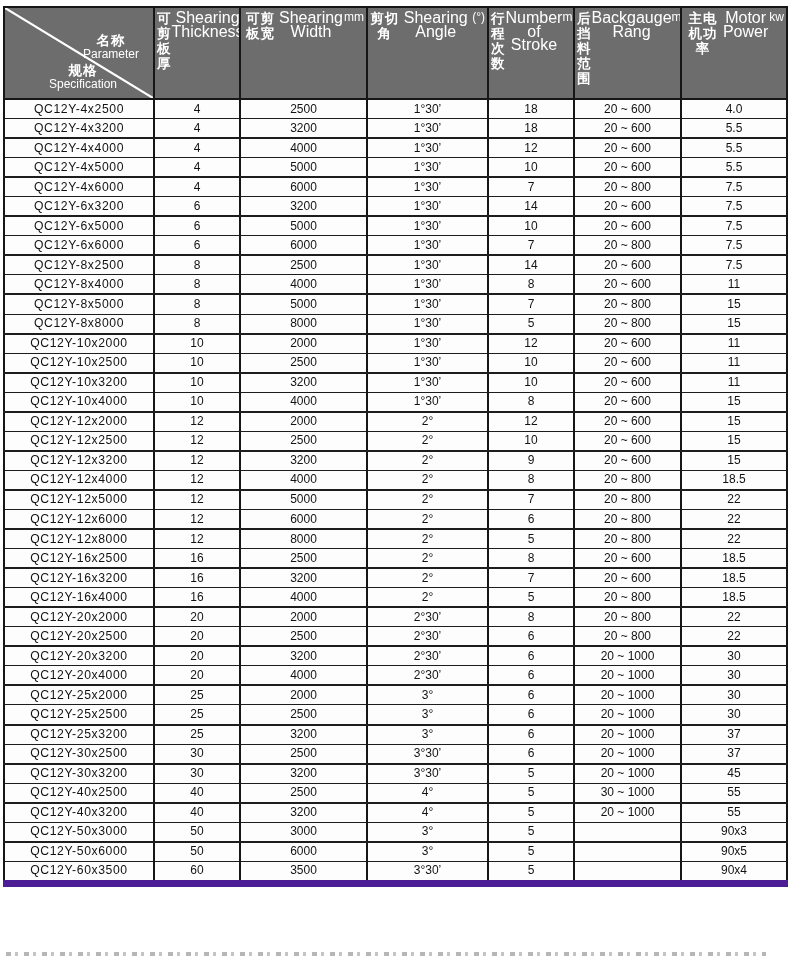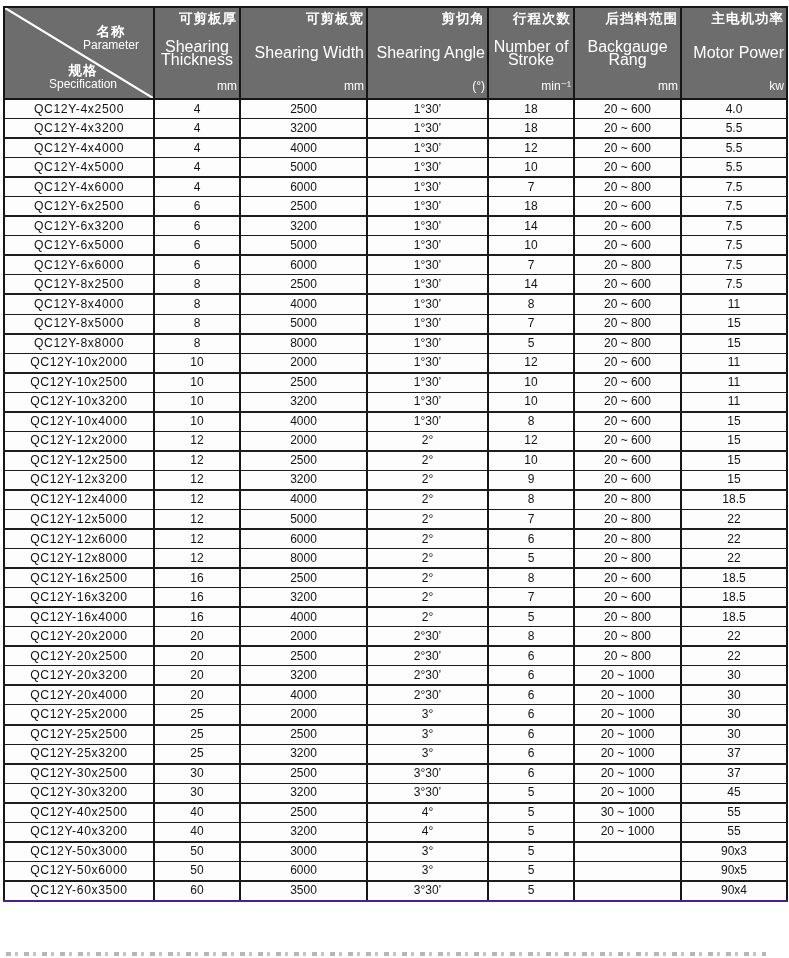--- a/index.html
+++ b/index.html
@@ -26,44 +26,44 @@
   thead th{
     background:#6d6d6d;
     color:#ffffff;
     font-weight:400;
     height:90px;
     border-top:2px solid #161616;
     border-bottom:2px solid #161616;
     vertical-align:top;
   }
   .hstack{
-    display:flex;flex-direction:column;justify-content:space-between;
-    align-items:flex-end;height:84px;padding:3px 2px;
+    display:flex;flex-direction:row;justify-content:space-between;
+    align-items:flex-start;height:84px;padding:3px 2px;
   }
   .h-cn{font-size:13.5px;font-weight:700;letter-spacing:1px;line-height:15px;}
   .h-en{font-size:16px;line-height:13.5px;text-align:center;}
   .h-unit{font-size:12px;line-height:13px;padding-bottom:2px;}
   
   th.corner{position:relative;}
   .corner svg{position:absolute;left:0;top:0;width:100%;height:100%;display:block;}
-  .corner-top{position:absolute;top:16px;right:14px;text-align:center;margin-left:16px;}
+  .corner-top{position:absolute;top:25px;right:14px;text-align:center;margin-left:16px;}
   .corner-bottom{position:absolute;bottom:7px;left:8px;text-align:center;margin-left:36px;}
   .corner-top .h-en,.corner-bottom .h-en{font-size:12px;}
   
   tbody td{
     background:#fdfdfd;
     color:#121212;
     font-size:12px;
     text-align:center;
     height:18.05px;
     line-height:13px;
     border-bottom:1px solid #1d1d1d;
   }
   tbody tr:nth-child(even) td{border-bottom-width:2px;}
-  tbody tr:last-child td{border-bottom:2px solid #4c1d95;}
+  tbody tr:last-child td{border-bottom:7px solid #4c1d95;}
   td.model{letter-spacing:0.6px;font-size:12.2px;}
   
   .cutoff{
     position:absolute;left:6px;bottom:2px;width:760px;height:4px;
     background:repeating-linear-gradient(90deg,#8f8f8f 0 5px,transparent 5px 9px,#a5a5a5 9px 12px,transparent 12px 18px);
     opacity:.65;
   }
 </style>
 </head>
 <body>
@@ -183,29 +183,20 @@
     <tr>
       <td class="model">QC12Y-4x6000</td>
       <td>4</td>
       <td>6000</td>
       <td>1°30’</td>
       <td>7</td>
       <td>20 ~ 800</td>
       <td>7.5</td>
     </tr>
 
-    <tr>
-      <td class="model">QC12Y-6x2500</td>
-      <td>6</td>
-      <td>2500</td>
-      <td>1°30’</td>
-      <td>18</td>
-      <td>20 ~ 600</td>
-      <td>7.5</td>
-    </tr>
 
     <tr>
       <td class="model">QC12Y-6x3200</td>
       <td>6</td>
       <td>3200</td>
       <td>1°30’</td>
       <td>14</td>
       <td>20 ~ 600</td>
       <td>7.5</td>
     </tr>

